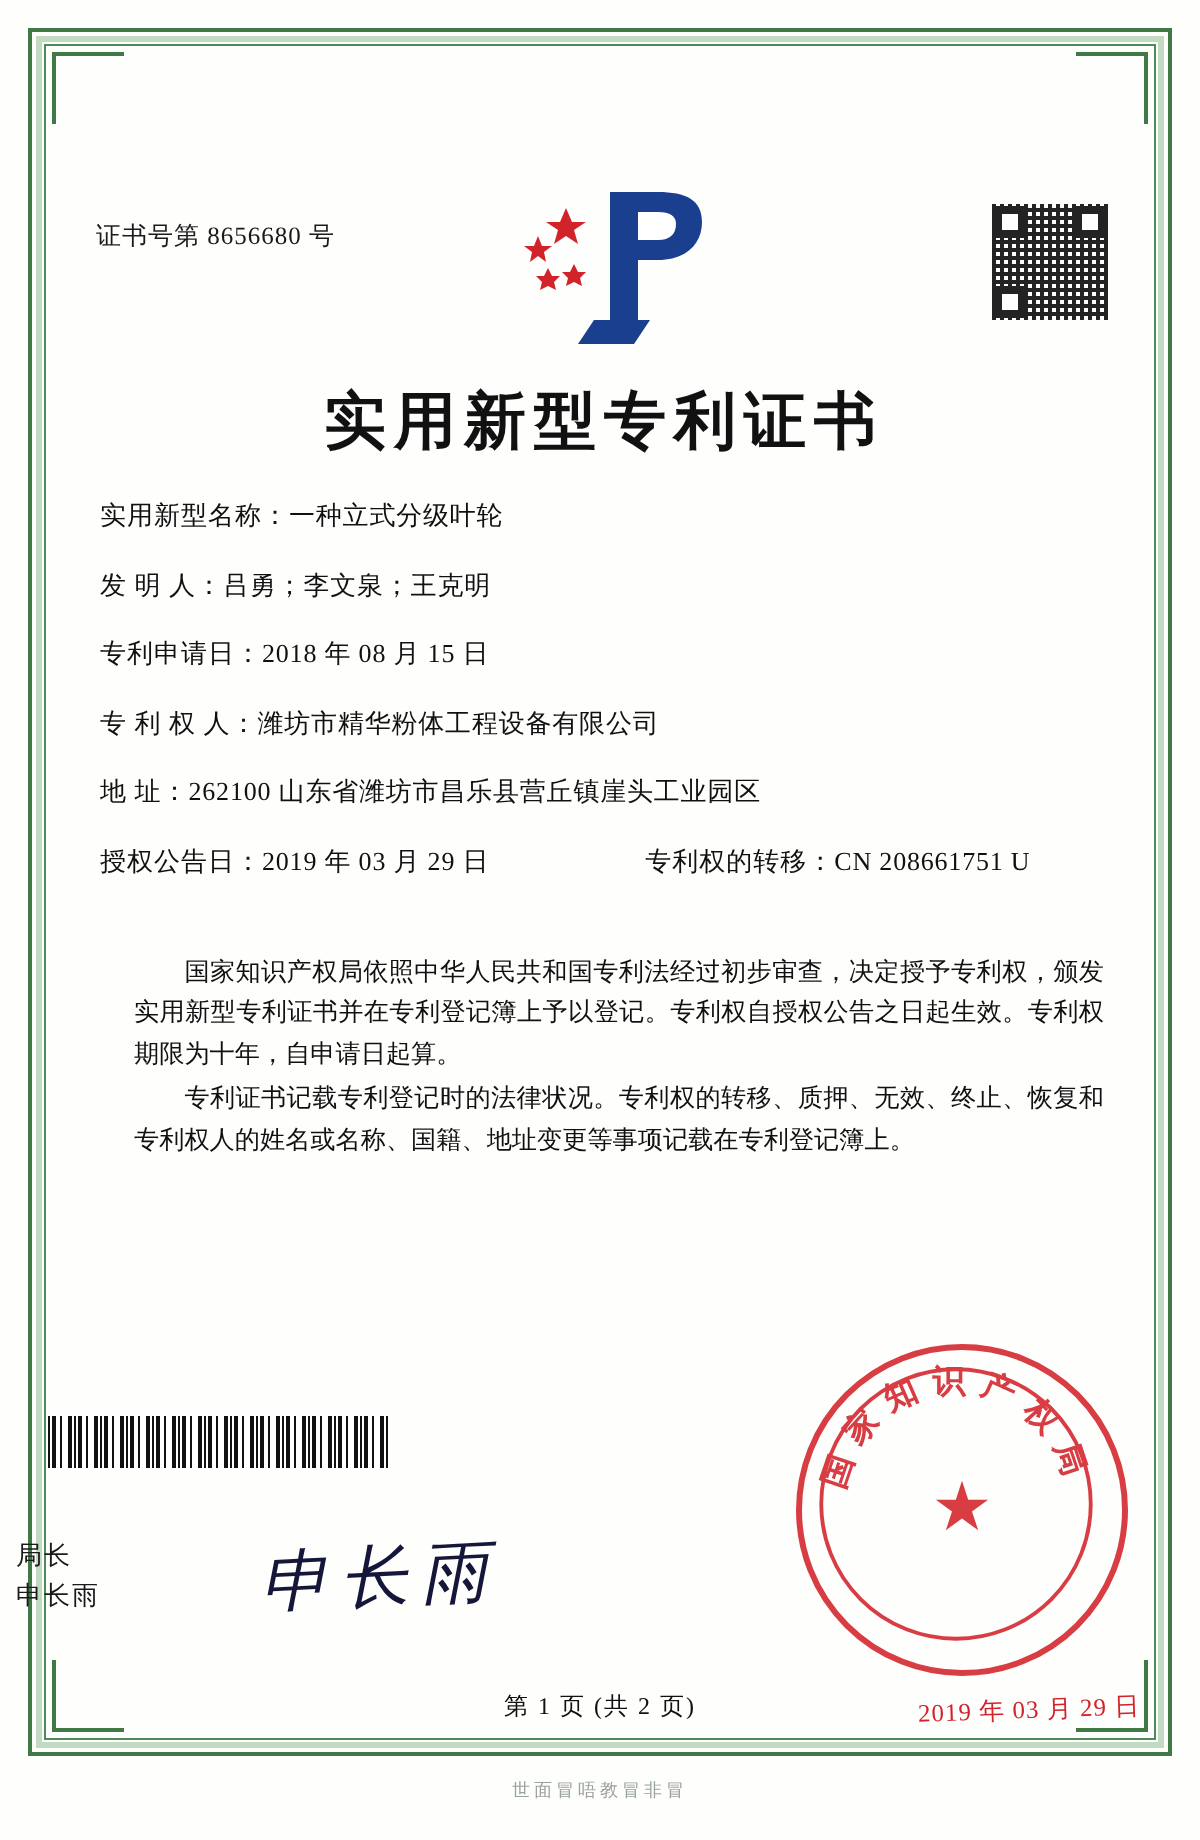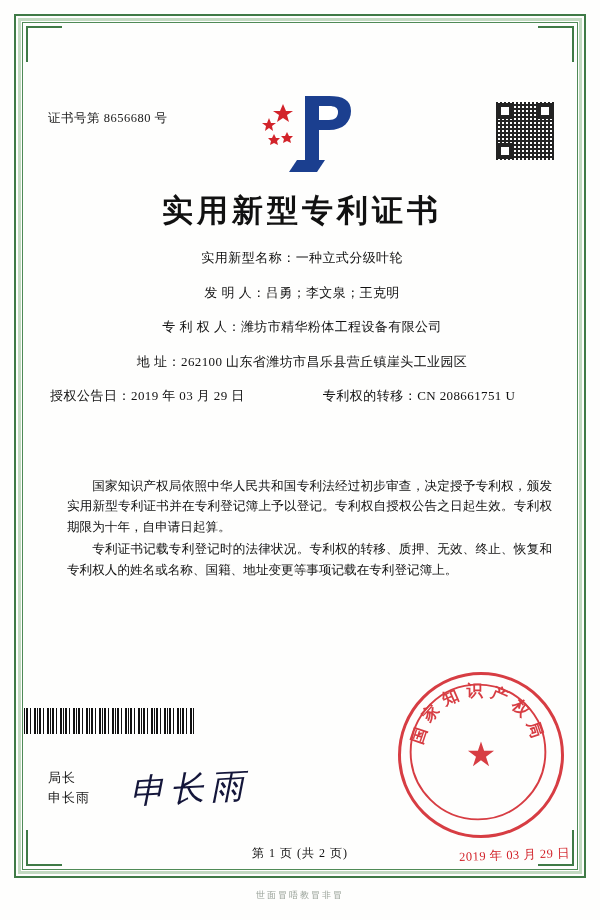--- a/index.html
+++ b/index.html
@@ -139,21 +139,20 @@
     right: 6px;
     top: 210px;
     font-size: 13px;
     line-height: 1.2;
   }
   .field-row {
     display: flex;
     align-items: baseline;
     margin-bottom: 19px;
     white-space: nowrap;
-    justify-content: center;
   }
   .field-label {
     color: #111;
     letter-spacing: 0.5px;
   }
   .field-value {
     color: #111;
     letter-spacing: 0.4px;
   }
   .field-row.two {
@@ -189,26 +188,25 @@
     background-image: repeating-linear-gradient(
       90deg,
       #111 0 1px, #fff 1px 2px, #111 2px 4px, #fff 4px 6px,
       #111 6px 7px, #fff 7px 10px, #111 10px 12px, #fff 12px 13px
     );
   }
 
   
   .sign-block {
     position: absolute;
-    left: 24px;
+    left: 8px;
     bottom: 112px;
     font-size: 13px;
     line-height: 1.55;
     letter-spacing: 1px;
-    padding-left: 24px;
   }
   .signature {
     position: absolute;
     left: 130px;
     bottom: 108px;
     font-size: 34px;
     font-family: "Liberation Serif", "DejaVu Serif", serif;
     color: #14163a;
     letter-spacing: 6px;
     transform: rotate(-3deg);
@@ -312,20 +310,24 @@
         <span class="field-label">实用新型名称：</span>
         <span class="field-value">一种立式分级叶轮</span>
       </div>
 
       <div class="field-row">
         <span class="field-label">发 明 人：</span>
         <span class="field-value">吕勇；李文泉；王克明</span>
       </div>
 
 
+      <div class="field-row">
+        <span class="field-label">专利申请日：</span>
+        <span class="field-value">2018 年 08 月 15 日</span>
+      </div>
 
       <div class="field-row">
         <span class="field-label">专 利 权 人：</span>
         <span class="field-value">潍坊市精华粉体工程设备有限公司</span>
       </div>
 
       <div class="field-row">
         <span class="field-label">地 址：</span>
         <span class="field-value">262100 山东省潍坊市昌乐县营丘镇崖头工业园区</span>
       </div>

